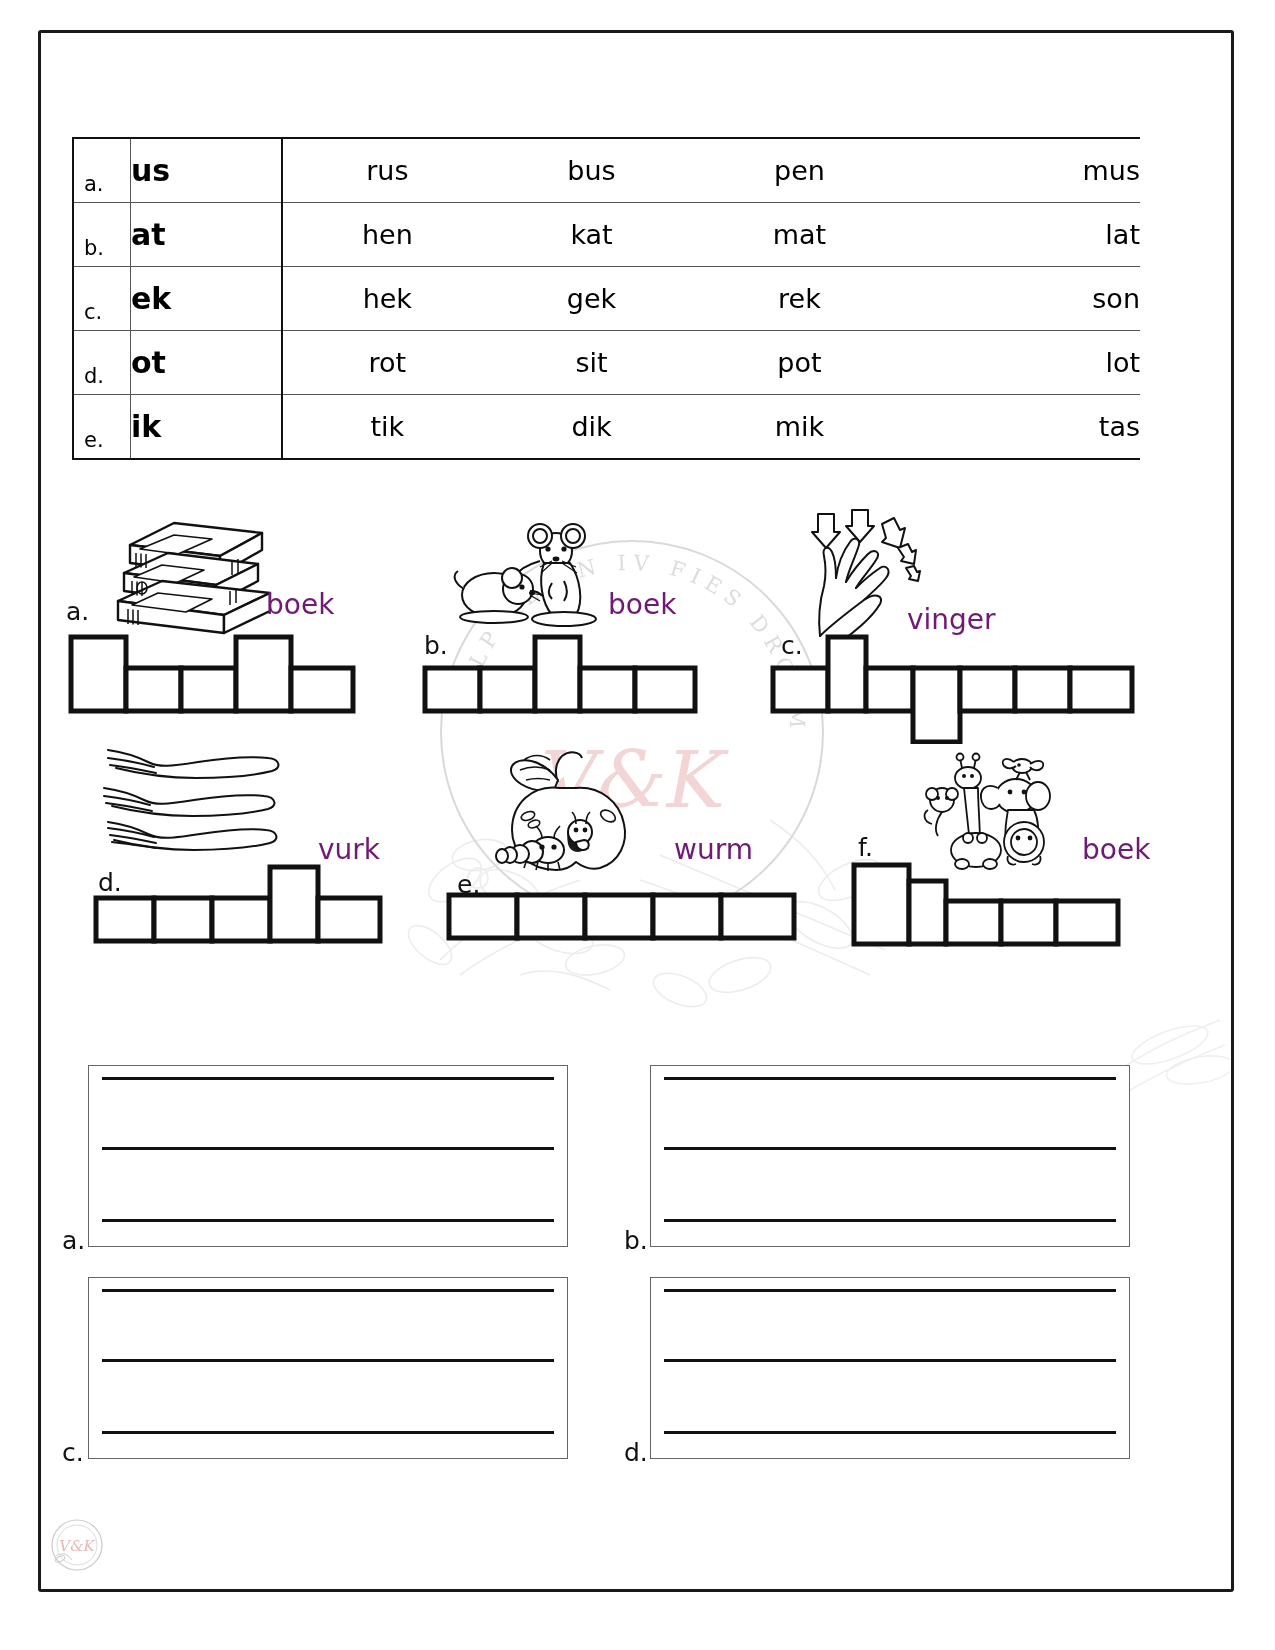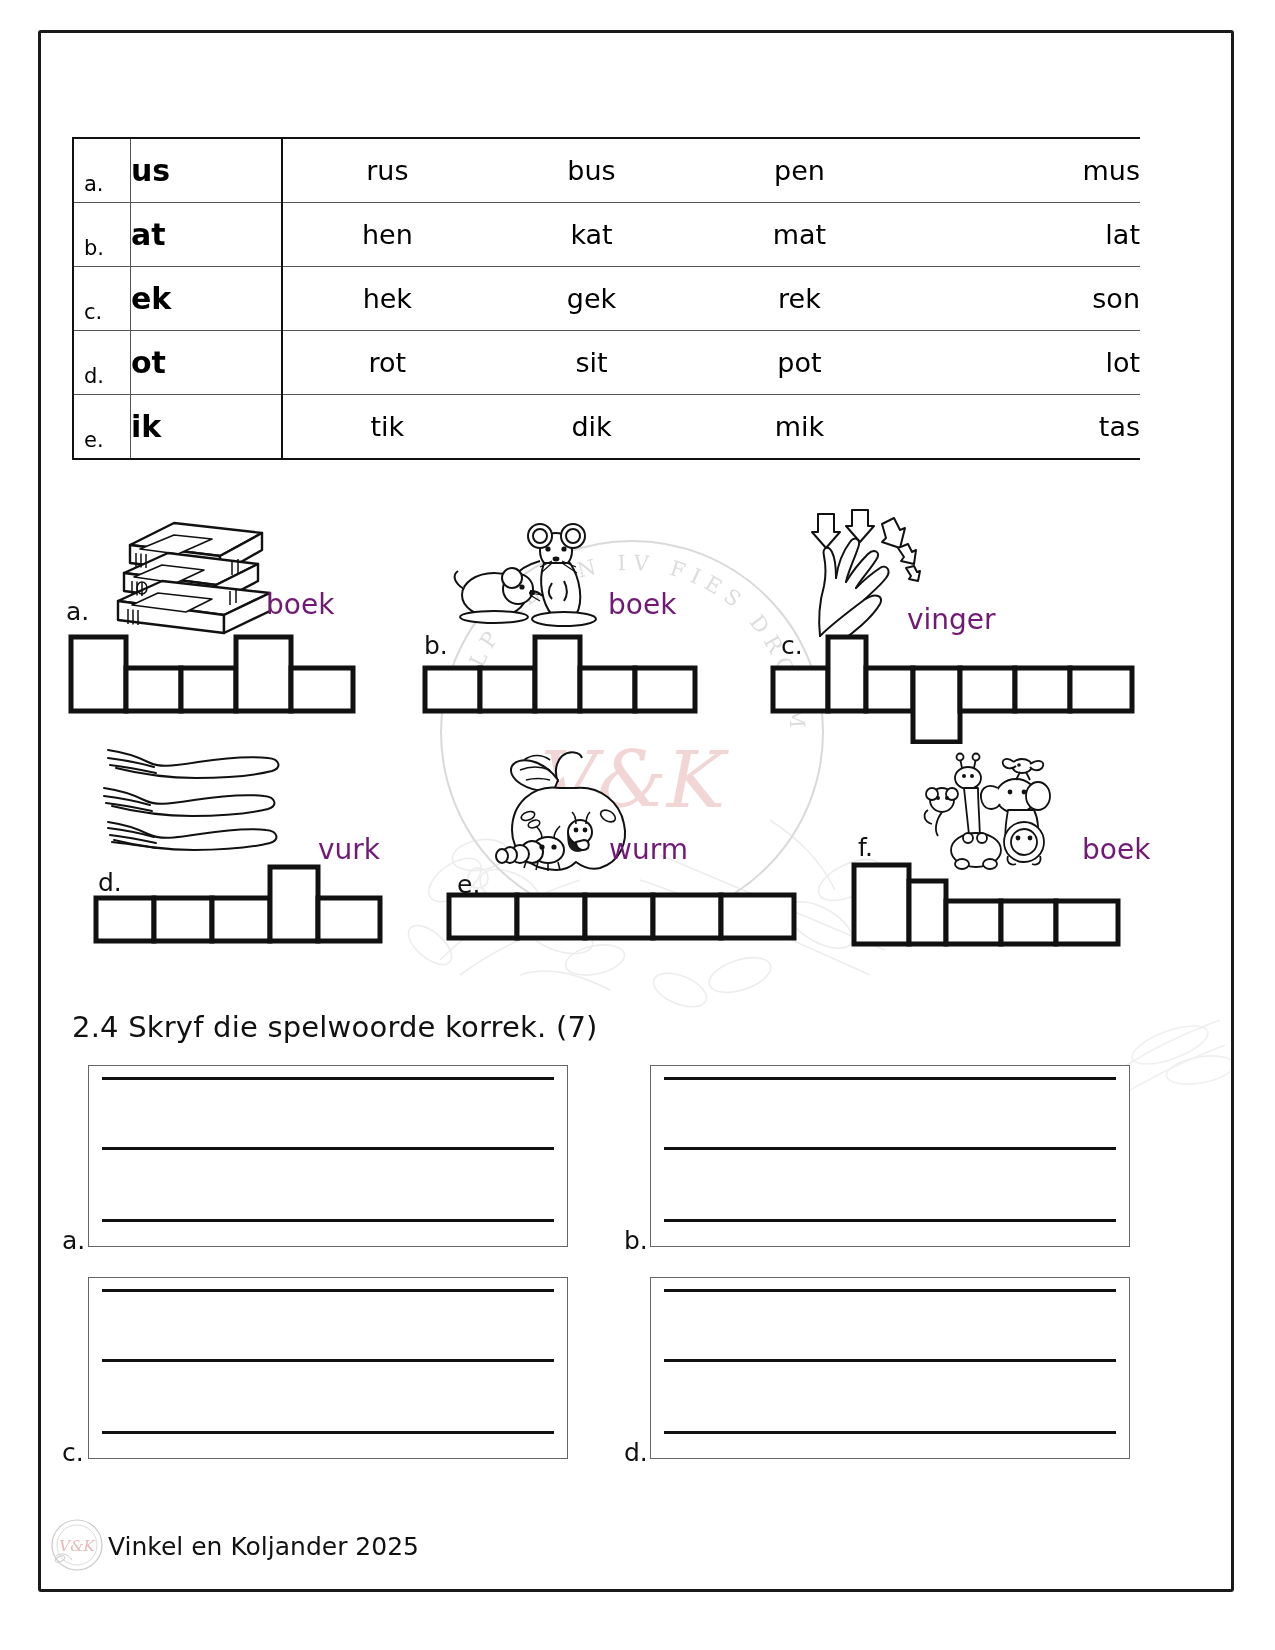--- a/index.html
+++ b/index.html
@@ -481,21 +481,21 @@
       <ellipse cx="128" cy="68" rx="8" ry="5" transform="rotate(30 128 68)"></ellipse>
     </g>
     <g fill="#111">
       <circle cx="62" cy="99" r="2.6"></circle>
       <circle cx="74" cy="99" r="2.6"></circle>
       <circle cx="96" cy="82" r="2.4"></circle>
       <circle cx="105" cy="82" r="2.4"></circle>
     </g>
   </svg>
   <div class="item-letter" style="left:457px; top:870px;">e.</div>
-  <div class="item-word" style="left:609px; top:833px;">wurm</div>
+  <div class="item-word" style="left:674px; top:833px;">wurm</div>
   <div class="wordshape" style="left:446px; top:892px;">
     <svg width="355" height="52" viewBox="0 0 355 52">
       <g fill="#fff" stroke="#111" stroke-width="5">
         <rect x="3" y="3" width="68" height="43"></rect>
         <rect x="71" y="3" width="68" height="43"></rect>
         <rect x="139" y="3" width="68" height="43"></rect>
         <rect x="207" y="3" width="68" height="43"></rect>
         <rect x="275" y="3" width="73" height="43"></rect>
       </g>
     </svg>
@@ -555,21 +555,20 @@
       <g fill="#fff" stroke="#111" stroke-width="5">
         <rect x="3" y="3" width="55" height="79"></rect>
         <rect x="58" y="19" width="37" height="63"></rect>
         <rect x="95" y="39" width="55" height="43"></rect>
         <rect x="150" y="39" width="55" height="43"></rect>
         <rect x="205" y="39" width="62" height="43"></rect>
       </g>
     </svg>
   </div>
 
-  <div class="heading" style="left:72px; top:1010px;">2.4 Skryf die spelwoorde korrek. (7)</div>
 
   <div class="ansblock" style="left:88px; top:1065px; width:480px; height:182px;">
     <div class="frame"></div>
     <div class="wline" style="top:12px;"></div>
     <div class="wline" style="top:82px;"></div>
     <div class="wline" style="top:154px;"></div>
   </div>
   <div class="ans-letter" style="left:62px; top:1226px;">a.</div>
 
   <div class="ansblock" style="left:650px; top:1065px; width:480px; height:182px;">
@@ -598,15 +597,14 @@
 
   <svg id="footer-logo" viewBox="0 0 54 54">
     <circle cx="27" cy="27" r="25" fill="#fff" stroke="#c9c9c9" stroke-width="1.2"></circle>
     <circle cx="27" cy="27" r="20" fill="none" stroke="#dcdcdc" stroke-width="1"></circle>
     <text x="27" y="33" text-anchor="middle" font-family="DejaVu Serif, serif" font-style="italic" font-size="15" fill="#e8b7b7">V&amp;K</text>
     <g stroke="#cccccc" stroke-width="1" fill="none">
       <path d="M6,38 C12,34 18,36 22,42"></path>
       <ellipse cx="10" cy="41" rx="5" ry="2.5" transform="rotate(-25 10 41)"></ellipse>
     </g>
   </svg>
-  <div id="footer-text">Vinkel en Koljander 2025</div>
 
 </div>
 
 </body></html>

